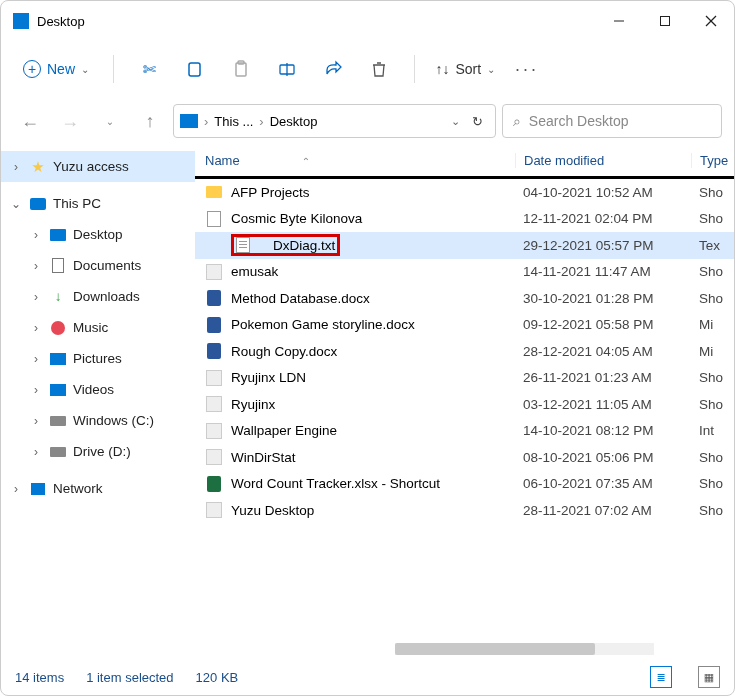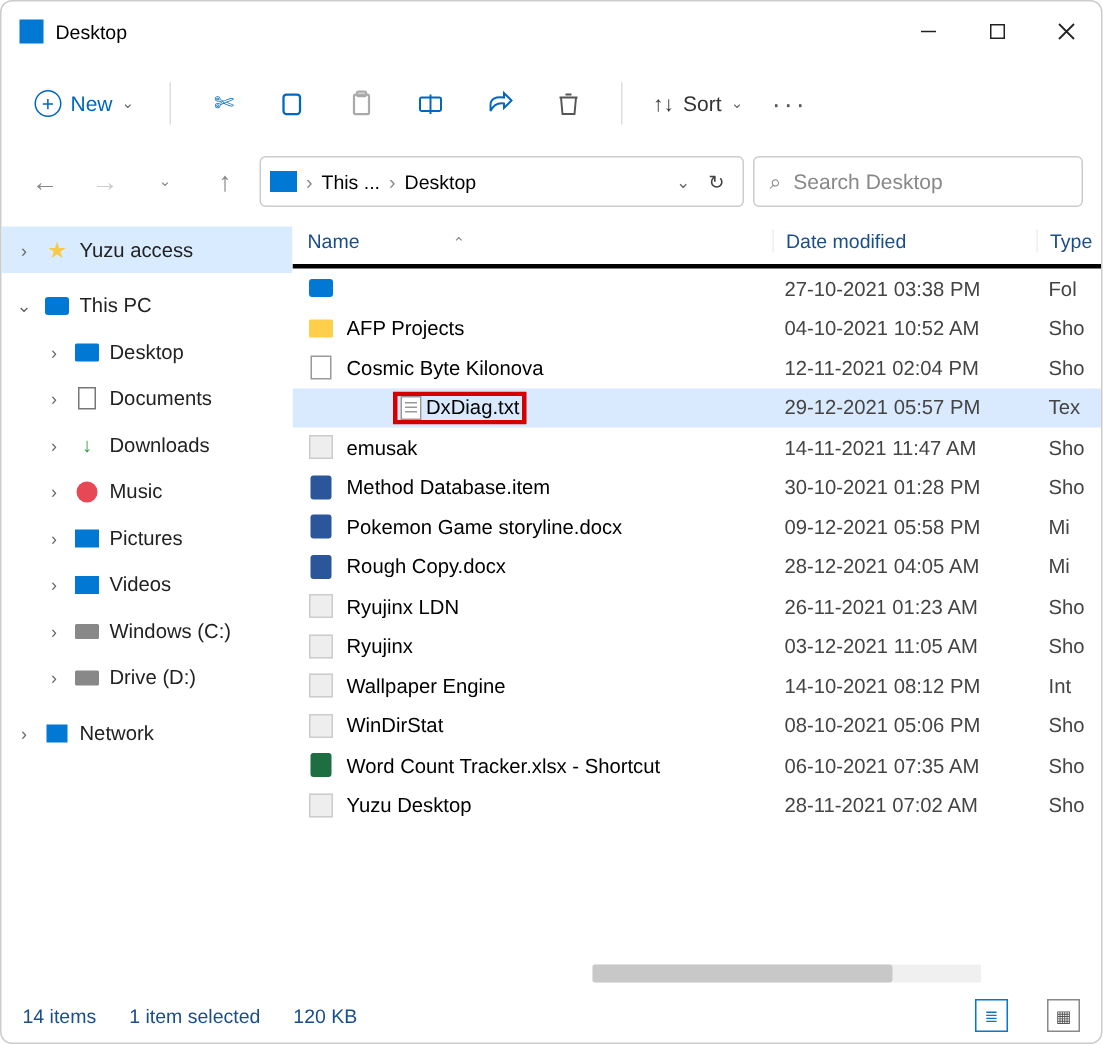--- a/index.html
+++ b/index.html
@@ -238,64 +238,56 @@
 
   <div class="filepane">
     <div class="colhdr">
       <div class="col-name"><span>Name</span><span class="sortarr">⌃</span></div>
       <div class="col-date">Date modified</div>
       <div class="col-type">Type</div>
     </div>
     <div class="rows" id="rows">
         <div class="row">
           <div class="fico">
-            <span class="monitor"></span>
-          </div>
-          <div class="fname"></div>
-          <div class="fdate">27-10-2021 03:38 PM</div>
-          <div class="ftype">Fol</div>
-        </div>
-        <div class="row">
-          <div class="fico">
             <span class="ffolder"></span>
           </div>
           <div class="fname">AFP Projects</div>
           <div class="fdate">04-10-2021 10:52 AM</div>
           <div class="ftype">Sho</div>
         </div>
         <div class="row">
           <div class="fico">
             <span class="fgeneric"></span>
           </div>
           <div class="fname">Cosmic Byte Kilonova</div>
           <div class="fdate">12-11-2021 02:04 PM</div>
           <div class="ftype">Sho</div>
         </div>
         <div class="row sel">
           <div class="fico"></div>
-          <div class="fname"><span class="highlight-box" style="display: inline-flex; align-items: center; gap: 3px; margin-left: 31px;">
+          <div class="fname"><span class="highlight-box" style="display: inline-flex; align-items: center; gap: 23px;">
               <span class="ftxt"></span>
               <span>DxDiag.txt</span>
             </span></div>
           <div class="fdate">29-12-2021 05:57 PM</div>
           <div class="ftype">Tex</div>
         </div>
         <div class="row">
           <div class="fico">
             <span class="fshortcut"></span>
           </div>
           <div class="fname">emusak</div>
           <div class="fdate">14-11-2021 11:47 AM</div>
           <div class="ftype">Sho</div>
         </div>
         <div class="row">
           <div class="fico">
             <span class="fword"></span>
           </div>
-          <div class="fname">Method Database.item</div>
+          <div class="fname">Method Database.docx</div>
           <div class="fdate">30-10-2021 01:28 PM</div>
           <div class="ftype">Sho</div>
         </div>
         <div class="row">
           <div class="fico">
             <span class="fword"></span>
           </div>
           <div class="fname">Pokemon Game storyline.docx</div>
           <div class="fdate">09-12-2021 05:58 PM</div>
           <div class="ftype">Mi</div>

